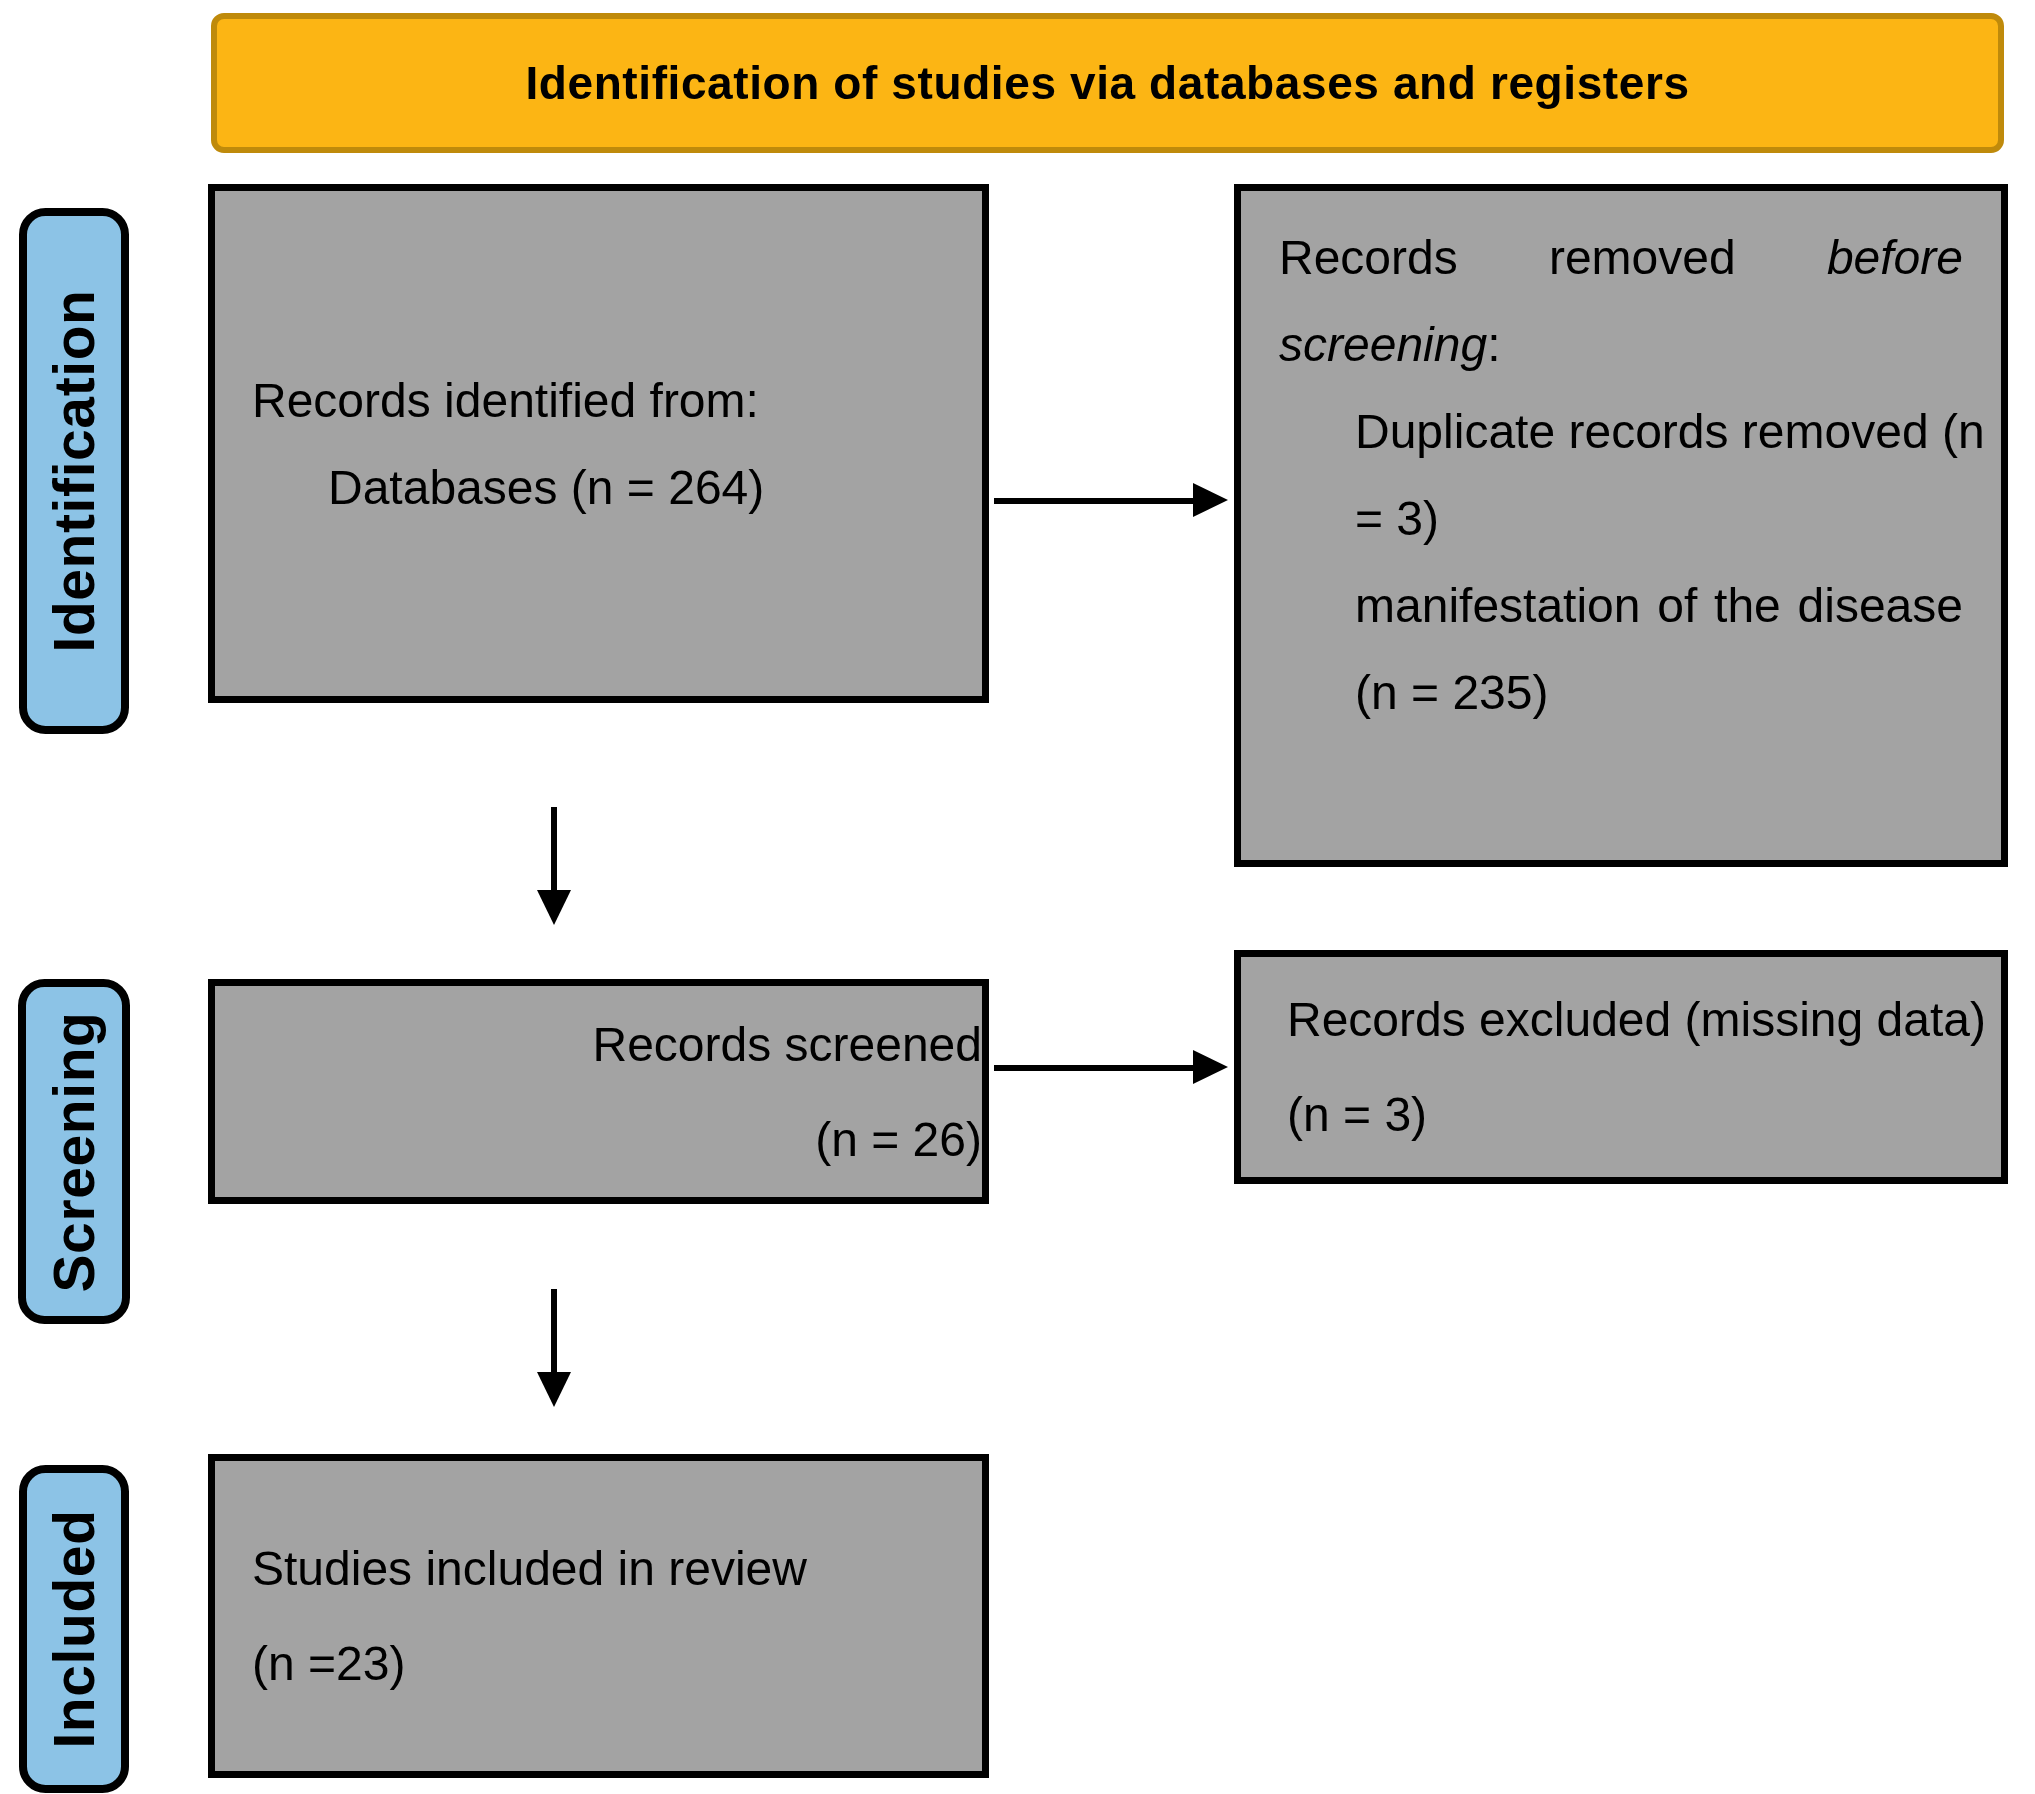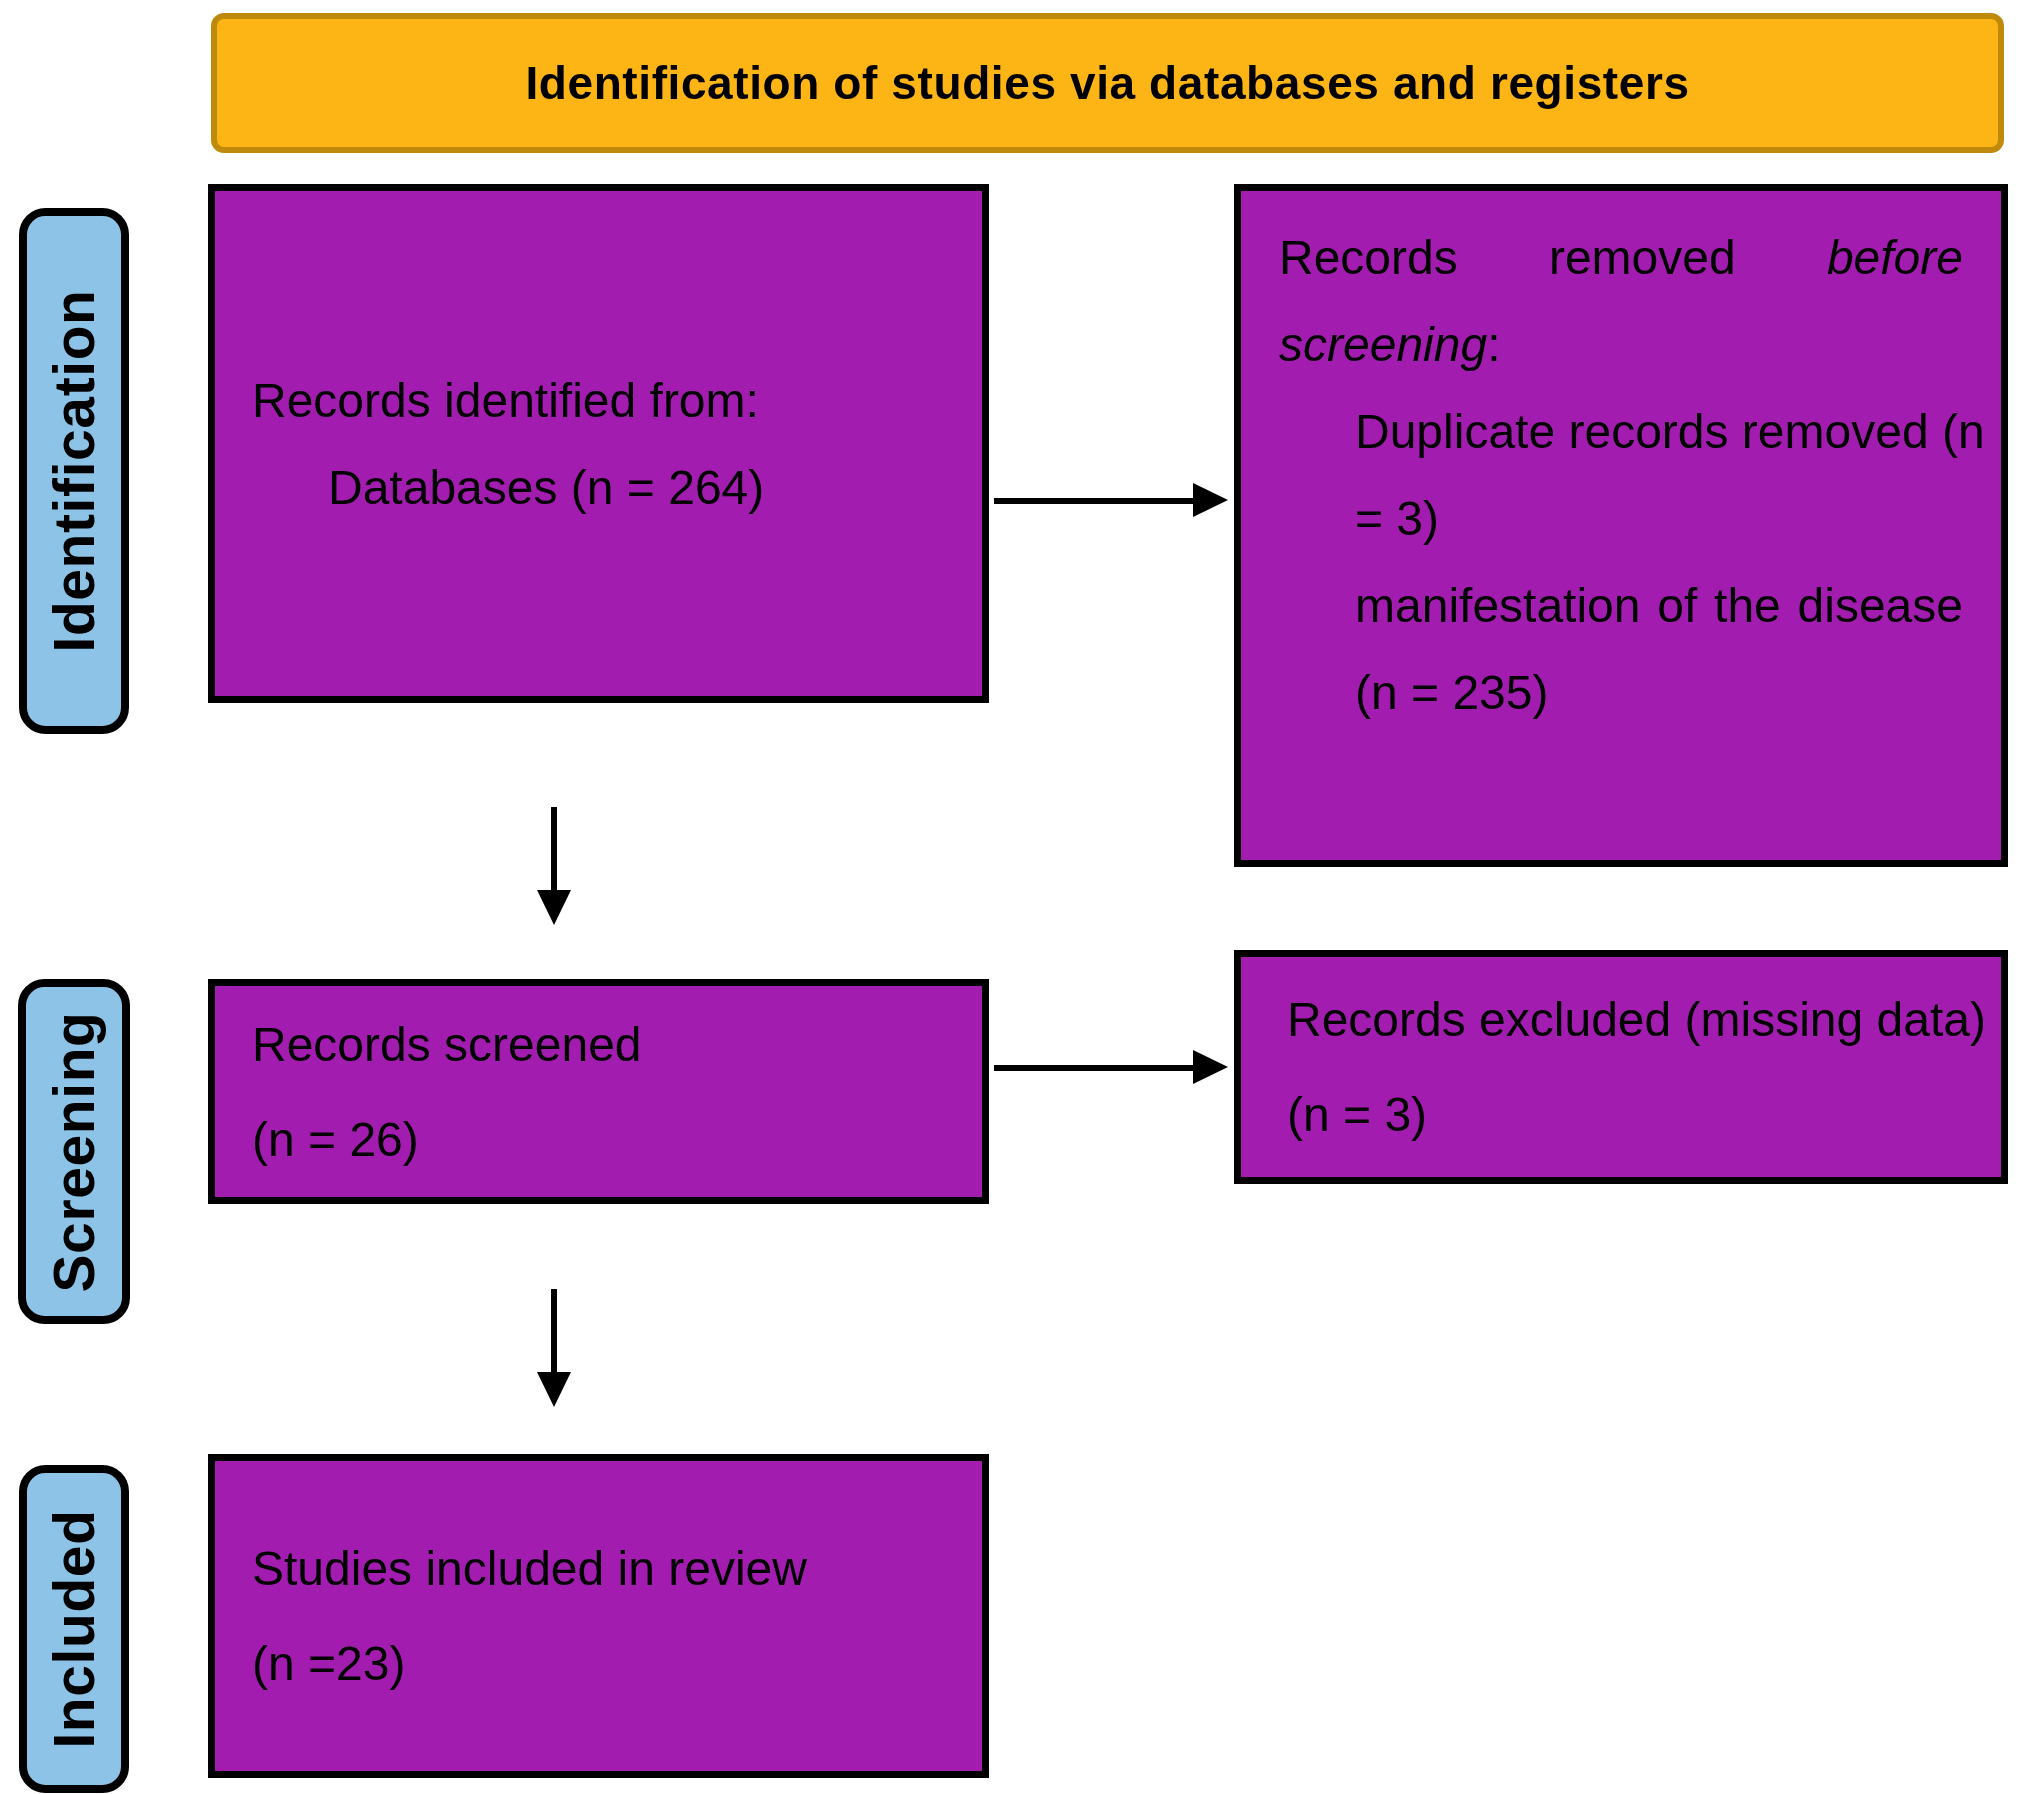--- a/index.html
+++ b/index.html
@@ -27,35 +27,35 @@
   }
   .vlabel span{
     transform:rotate(-90deg);white-space:nowrap;
     font-weight:bold;font-size:57px;letter-spacing:0.6px;
   }
   .vlabel.ident{left:19px;top:208px;width:110px;height:526px;}
   .vlabel.screen{left:17.6px;top:979px;width:112px;height:345px;}
   .vlabel.incl{left:19px;top:1465px;width:110px;height:328px;}
   
   .fbox{
-    position:absolute;box-sizing:border-box;background:#a21caf;
+    position:absolute;box-sizing:border-box;background:#a3a3a3;
     border:7px solid #000;
     display:flex;flex-direction:column;justify-content:center;
     font-size:48px;
   }
   .fbox .line{line-height:87px;white-space:nowrap;}
   .fbox.wide2 .line{line-height:95px;}
   .indent{margin-left:76px;}
   .just{text-align:justify;text-align-last:justify;white-space:normal;}
   .box-identified{left:208px;top:184px;width:781px;height:519px;padding-left:37px;}
   .box-removed{
     left:1234px;top:184px;width:774px;height:683px;
     padding:23px 38px 0 38px;justify-content:flex-start;
   }
-  .box-screened{left:208px;top:979px;width:781px;height:225px;padding-left:37px;}
+  .box-screened{left:208px;top:979px;width:781px;height:225px;padding-left:37px;text-align:right;}
   .box-excluded{left:1234px;top:950px;width:774px;height:234px;padding-left:46px;}
   .box-included{left:208px;top:1454px;width:781px;height:324px;padding-left:37px;}
   
   .hline{position:absolute;height:6.3px;background:#000;}
   .vline{position:absolute;width:6.3px;background:#000;}
   .head-right{
     position:absolute;width:0;height:0;
     border-left:35px solid #000;
     border-top:17.6px solid transparent;border-bottom:17.6px solid transparent;
   }

